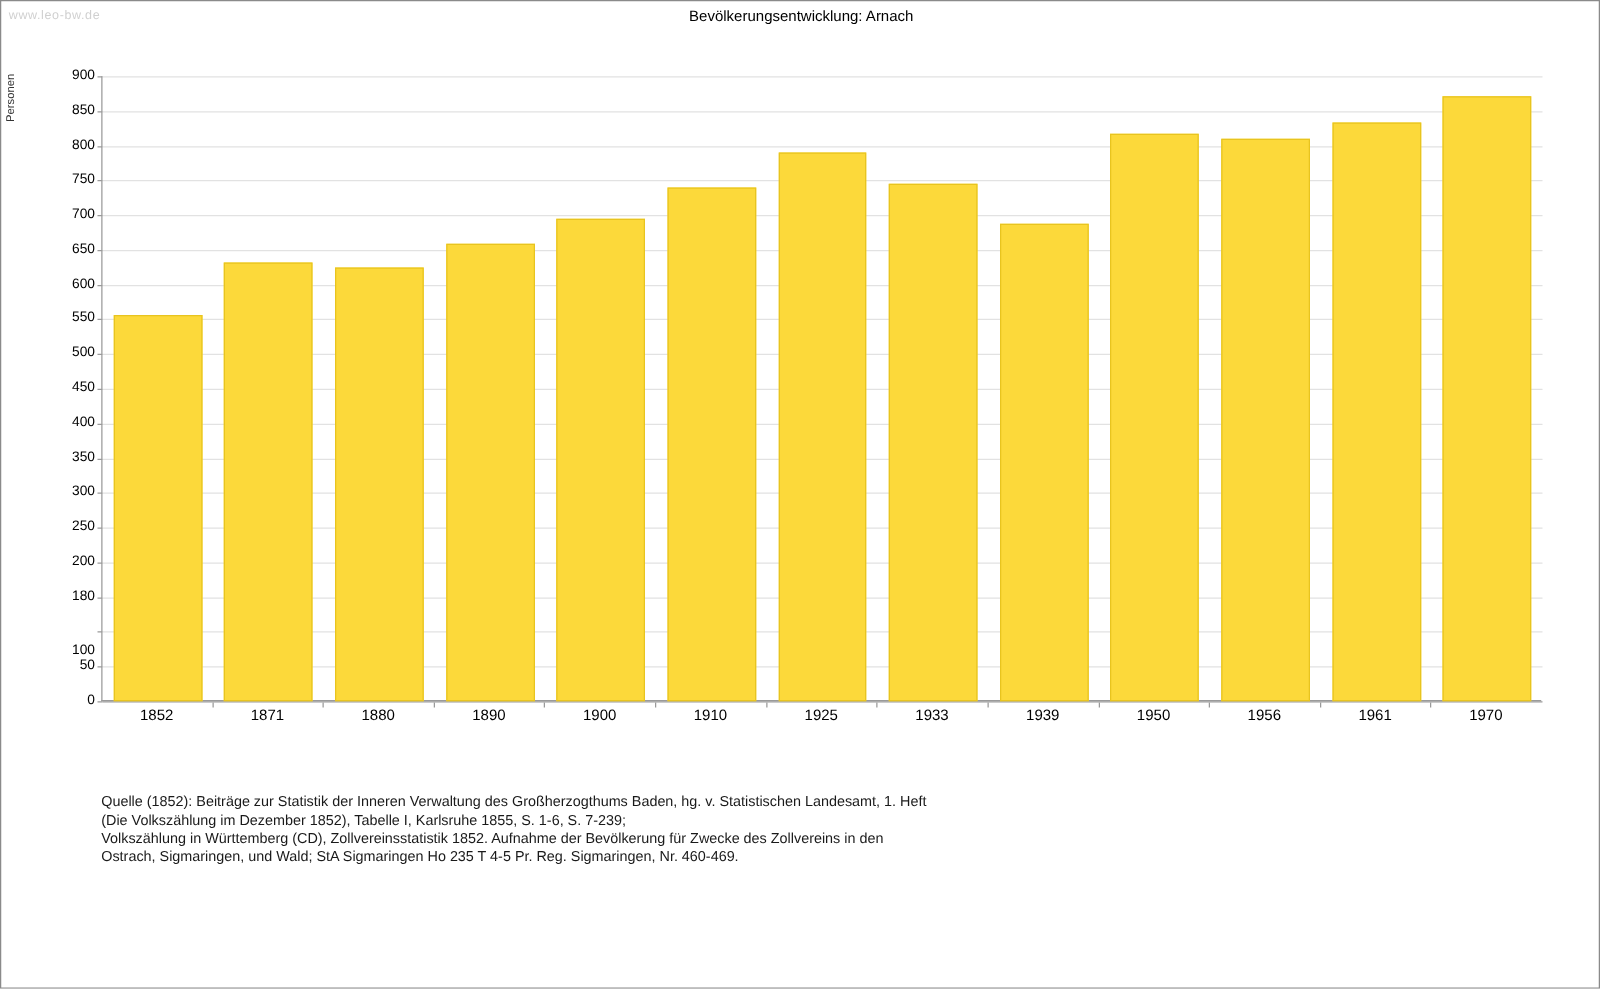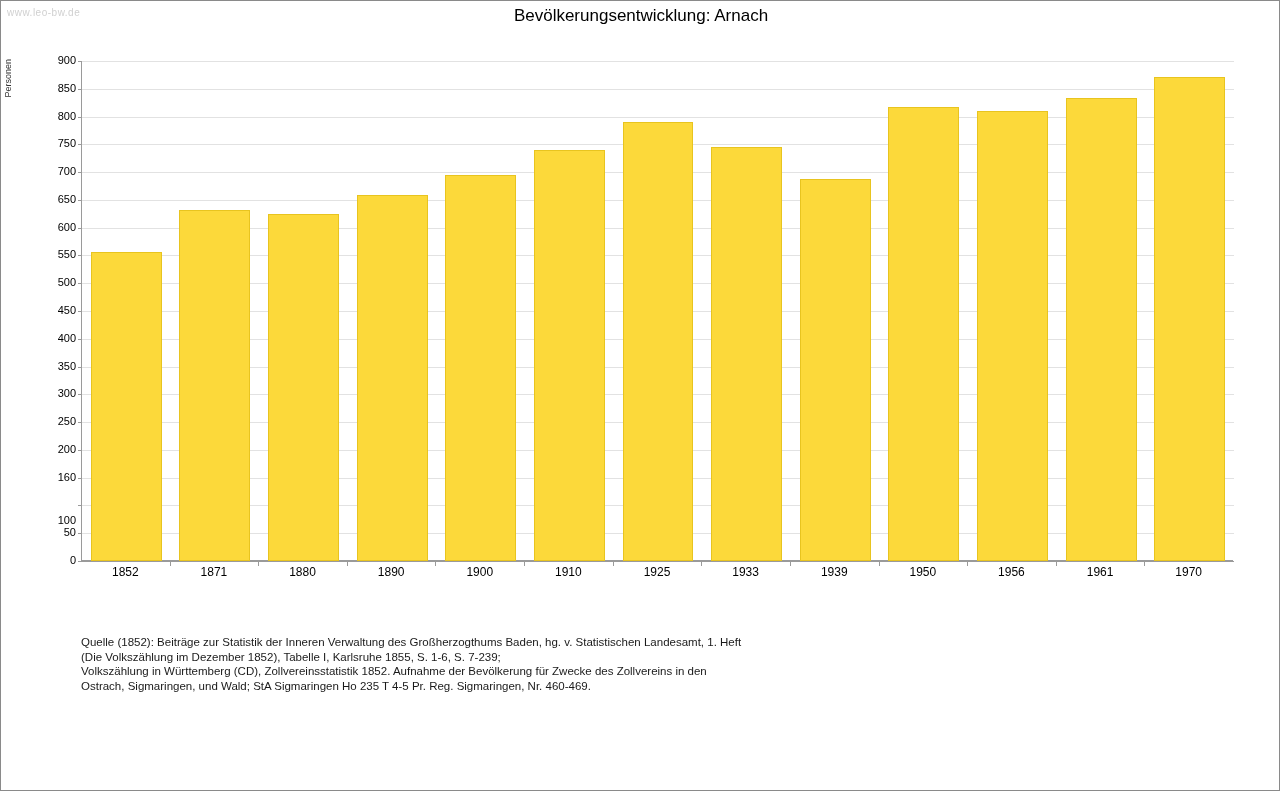--- a/index.html
+++ b/index.html
@@ -27,21 +27,21 @@
     font-size: 10px;
     color: #d0d0d0;
     letter-spacing: 0.5px;
   }
   .chart-title {
     position: absolute;
     left: 0;
     top: 5px;
     width: 1280px;
     text-align: center;
-    font-size: 17px;
+    font-size: 12px;
     color: #000000;
   }
   .ylabel {
     position: absolute;
     left: 2px;
     top: 58px;
     font-size: 9px;
     color: #333333;
     writing-mode: vertical-rl;
     transform: rotate(180deg);
@@ -188,21 +188,21 @@
         <div class="gridline" style="top: 27.7778px;"></div>
         <div class="gridline" style="top: 0px;"></div>
       </div>
     <div id="yticks">
         <div class="ytick-label" style="top: 500px; left: -76px;">0</div>
         <div class="ytick-mark" style="top: 500px;"></div>
         <div class="ytick-label" style="top: 472.222px; left: -76px;">50</div>
         <div class="ytick-mark" style="top: 472.222px;"></div>
         <div class="ytick-label" style="top: 444.444px; left: -76px; margin-top: 16px;">100</div>
         <div class="ytick-mark" style="top: 444.444px;"></div>
-        <div class="ytick-label" style="top: 416.667px; left: -76px;">160</div>
+        <div class="ytick-label" style="top: 416.667px; left: -76px;">180</div>
         <div class="ytick-mark" style="top: 416.667px;"></div>
         <div class="ytick-label" style="top: 388.889px; left: -76px;">200</div>
         <div class="ytick-mark" style="top: 388.889px;"></div>
         <div class="ytick-label" style="top: 361.111px; left: -76px;">250</div>
         <div class="ytick-mark" style="top: 361.111px;"></div>
         <div class="ytick-label" style="top: 333.333px; left: -76px;">300</div>
         <div class="ytick-mark" style="top: 333.333px;"></div>
         <div class="ytick-label" style="top: 305.556px; left: -76px;">350</div>
         <div class="ytick-mark" style="top: 305.556px;"></div>
         <div class="ytick-label" style="top: 277.778px; left: -76px;">400</div>

